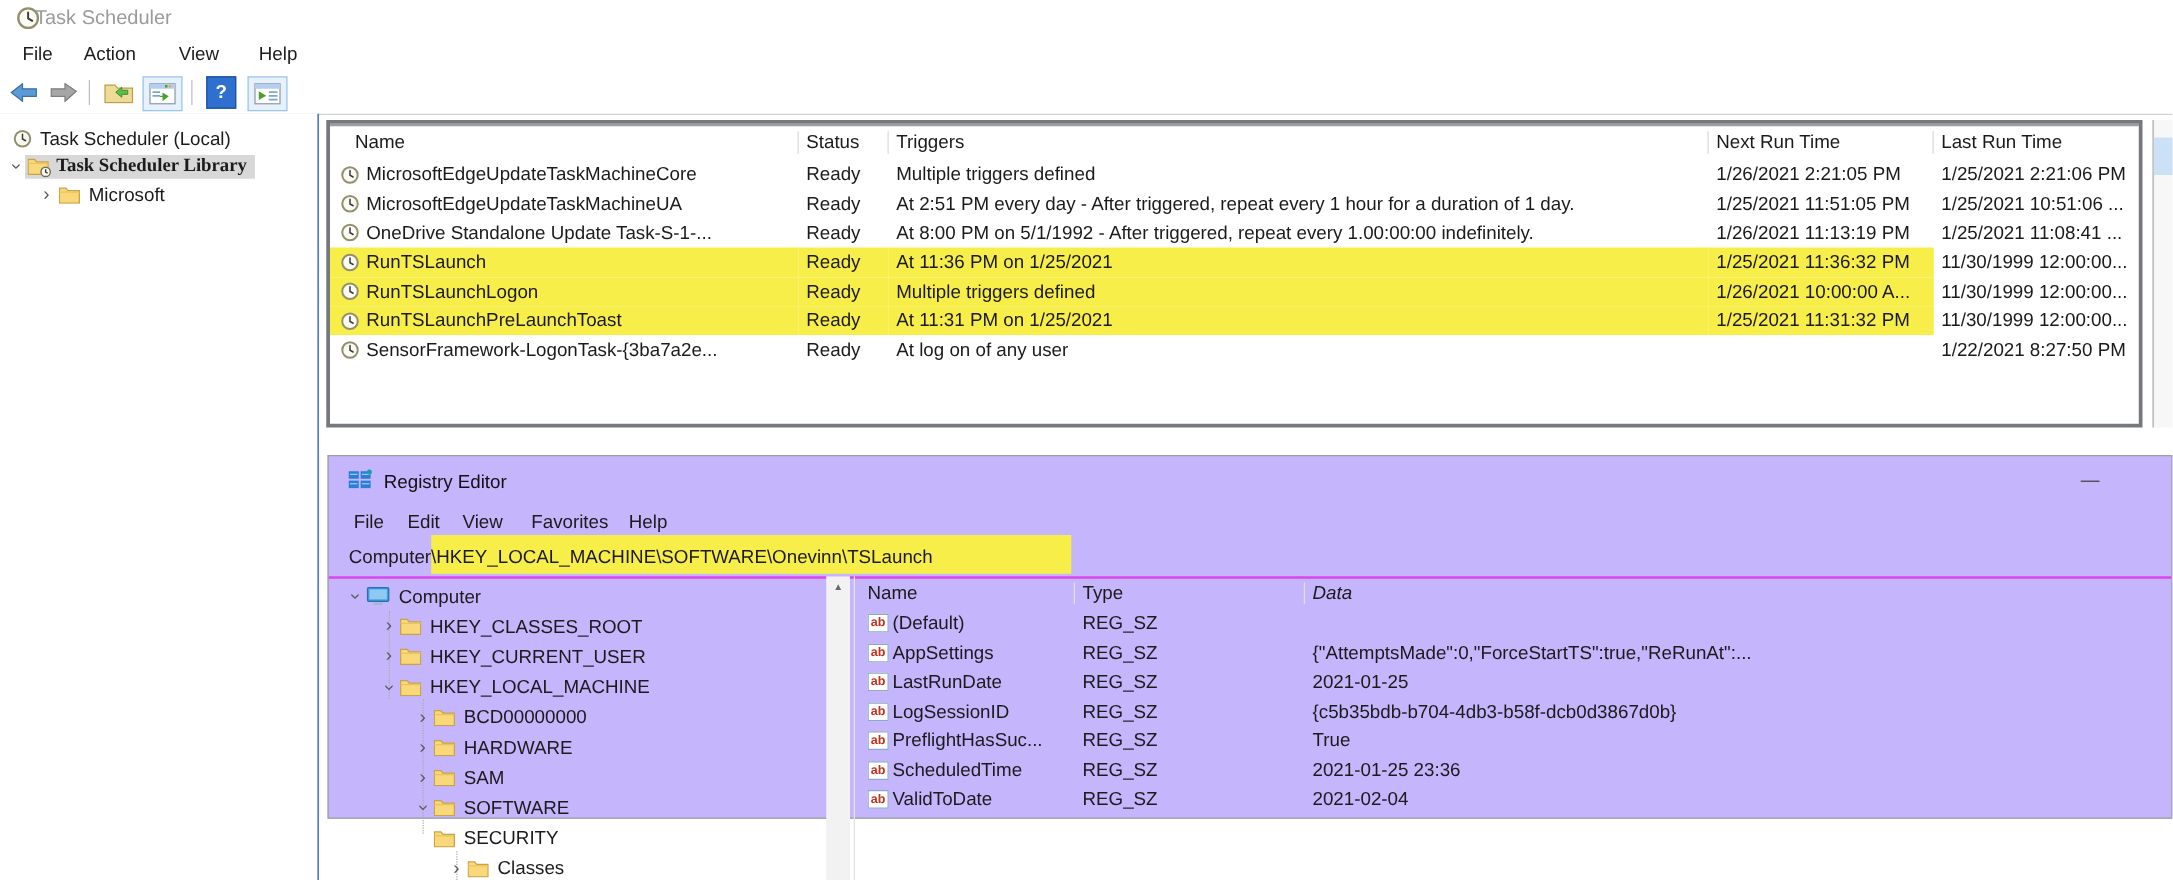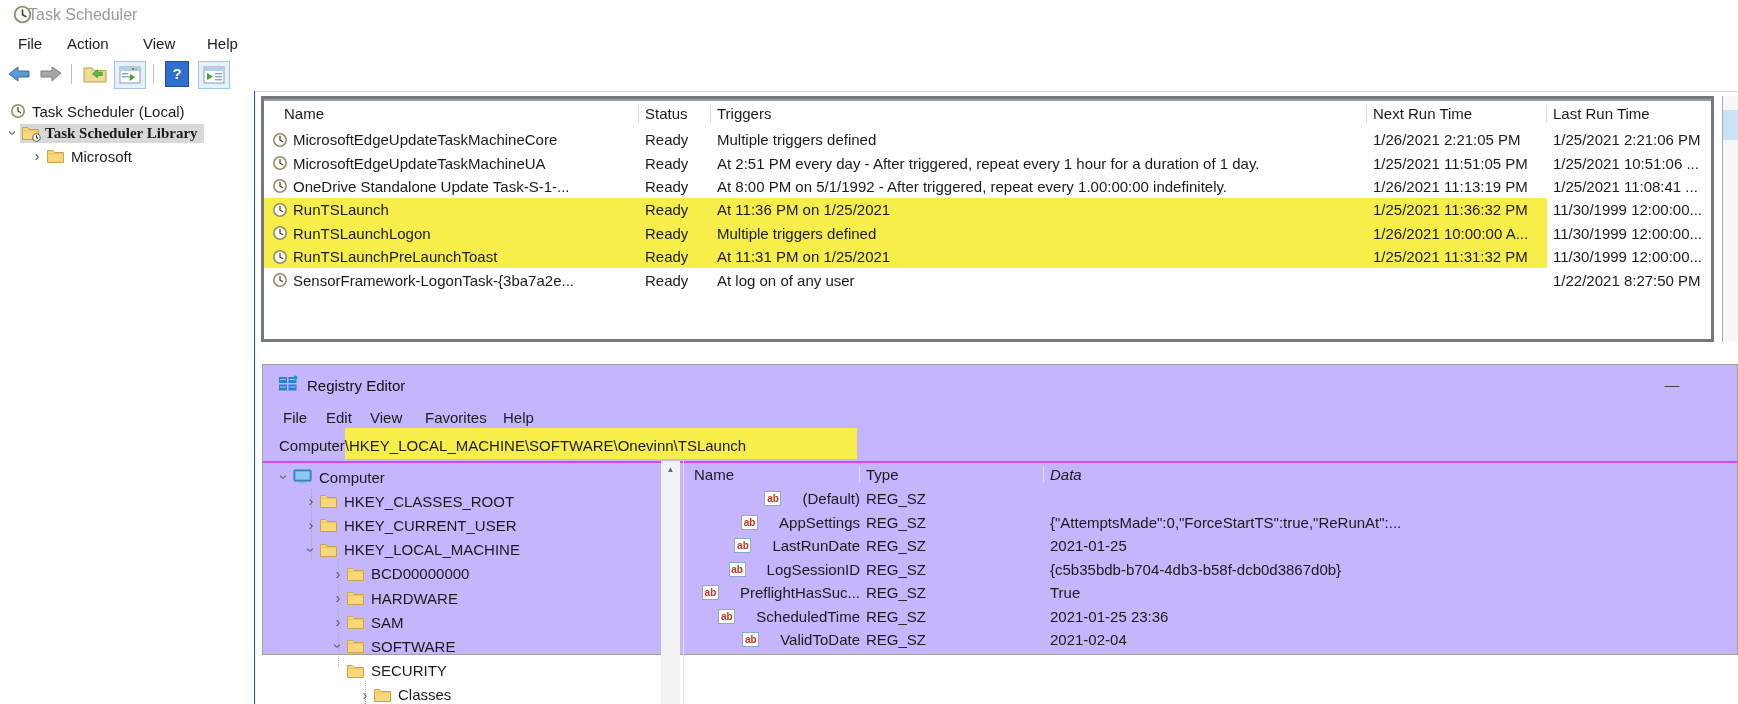--- a/index.html
+++ b/index.html
@@ -56,21 +56,21 @@
   .re-tree-scroll{position:absolute;left:398px;top:96px;width:19px;height:263px;background:#f2f2f2;}
   .re-scroll-up{height:17px;text-align:center;font-size:8px;color:#6a6a6a;line-height:17px;cursor:default;}
   .re-split{position:absolute;left:420px;top:96px;width:1px;height:263px;background:#e3e3e3;}
 
   .re-values{position:absolute;left:421px;top:96px;right:0;height:263px;overflow:hidden;}
   .re-vheader{display:grid;grid-template-columns:166px 184px auto;height:26px;align-items:center;padding-left:10px;}
   .re-vheader .vh{border-right:1px solid #e0e0e0;height:17px;line-height:17px;}
   .re-vheader .vh:last-child{border-right:none;padding-left:6px;font-style:italic;}
   .re-vheader .vh.t{padding-left:6px;}
   .vrow{display:grid;grid-template-columns:166px 184px auto;height:23.5px;align-items:center;padding-left:10px;}
-  .vrow .vc{white-space:nowrap;overflow:hidden;display:flex;align-items:center;gap:21px;justify-content:flex-end;}
+  .vrow .vc{white-space:nowrap;overflow:hidden;display:flex;align-items:center;gap:3px;}
   .vrow .vc.t,.vrow .vc.d{padding-left:6px;display:block;line-height:23.5px;}
 
   
   .ab-ic{display:inline-block;width:17px;height:15px;border:1px solid #8fa8c6;background:#fff;color:#c2331d;
          font-size:10px;font-weight:bold;line-height:14px;text-align:center;box-sizing:border-box;flex:0 0 auto;}
   .help-ic{display:inline-block;width:22px;height:24px;background:#2f6fd0;color:#fff;font-weight:bold;
            font-size:15px;text-align:center;line-height:24px;border:1px solid #1d4f9c;}
   svg{display:block;}
 </style>
 </head>

